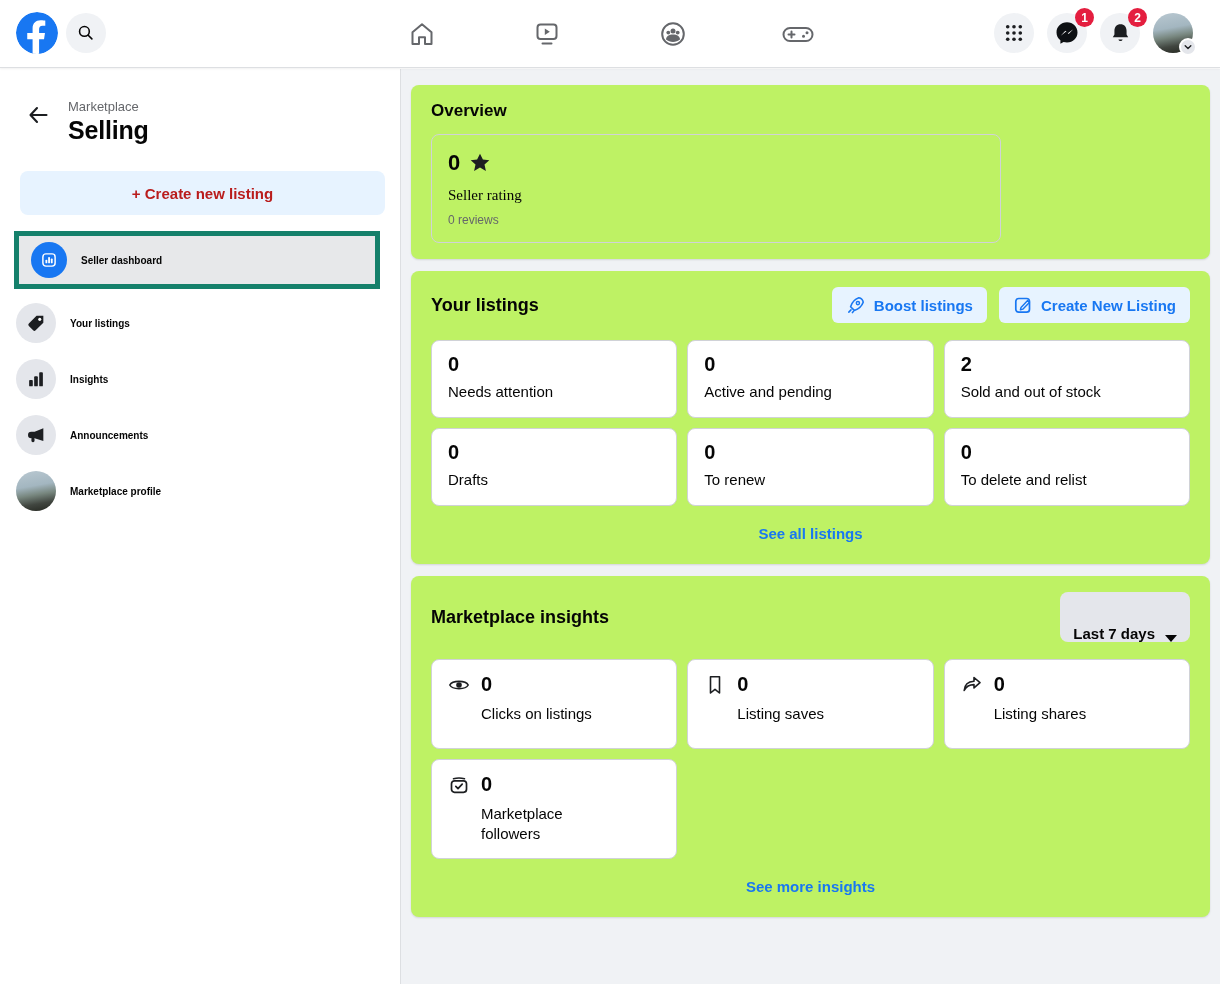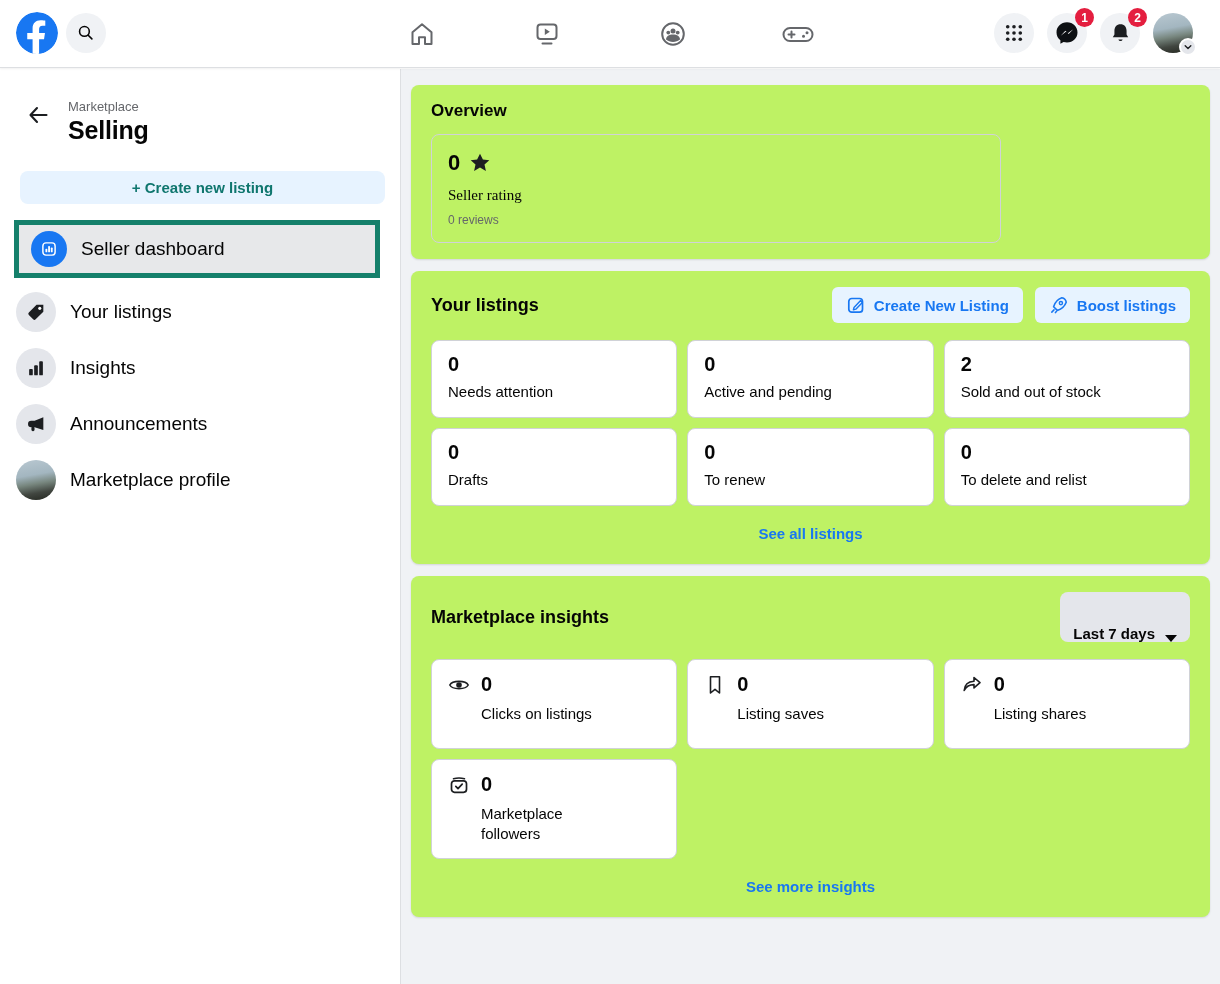--- a/index.html
+++ b/index.html
@@ -43,36 +43,36 @@
   
   .sidebar {
     position:absolute; top:69px; left:0; width:401px; bottom:0;
     background:#fff; border-right:1px solid #dddfe2;
   }
   .sb-header { display:flex; gap:18px; padding:30px 16px 6px 26px; align-items:flex-start; }
   .back-btn { background:none; border:none; cursor:pointer; padding:4px 0 0 0; }
   .sb-breadcrumb { font-size:13px; color:#65676b; }
   .sb-title { font-size:25px; font-weight:700; margin-top:2px; letter-spacing:-.2px; }
   .create-btn {
-    margin:20px 16px 6px 20px; width:365px; height:33px; border:none; border-radius:8px;
-    background:#e7f3ff; color:#0f766e; font-size:15px; font-weight:600; cursor:pointer;
+    margin:20px 16px 6px 20px; width:365px; height:44px; border:none; border-radius:8px;
+    background:#e7f3ff; color:#b91c1c; font-size:15px; font-weight:600; cursor:pointer;
     font-family:inherit;
   }
   .annotation-box { margin:10px 20px 2px 14px; border:5px solid #15806b; }
   .nav-row { display:flex; align-items:center; gap:14px; padding:8px 16px; cursor:pointer; }
   .nav-row.active { background:#e7e8ea; height:48px; padding:0 12px; gap:14px; margin:0; }
   .nav-circle {
     width:40px; height:40px; border-radius:50%; background:#e4e6eb; flex:none;
     display:flex; align-items:center; justify-content:center;
   }
   .nav-circle.blue { background:#1877f2; width:36px; height:36px; }
   .nav-circle.photo {
     background:linear-gradient(170deg,#b9c8d1 0%,#a3b6c0 38%,#77867e 58%,#414640 78%,#23261f 100%);
   }
-  .nav-label { font-size:19px; font-weight:400; }
+  .nav-label { font-size:10px; font-weight:700; }
   
   .main {
     position:absolute; top:69px; left:401px; right:0; bottom:0;
     background:#f0f2f5; padding:16px 10px; overflow:hidden;
   }
   .panel {
     background:#bef264; border-radius:8px; box-shadow:0 1px 2px rgba(0,0,0,.12);
     padding:16px 20px; margin-bottom:12px;
   }
   .panel-title { font-size:17px; font-weight:700; }
@@ -286,32 +286,32 @@
       <div class="reviews">0 reviews</div>
     </div>
   </div>
 
   <div class="panel">
     <div class="panel-head">
       <div class="panel-title">Your listings</div>
       <div class="head-actions">
         <button class="pill-btn">
           <svg width="20" height="20" viewBox="0 0 20 20">
-            <rect x="2.8" y="3.5" width="13.7" height="13.7" rx="3" fill="none" stroke="#1877f2" stroke-width="1.7"></rect>
-            <path d="M8 12.4 L14.6 5.6 L16.4 7.4 L9.8 14.2 L7.4 14.9 Z" fill="none" stroke="#1877f2" stroke-width="1.4" stroke-linejoin="round"></path>
-          </svg>
-          <span>Create New Listing</span>
+            <path d="M12.8 2.8 c2.8.5 4 1.7 4.4 4.4 -1.4 4-4.6 6.8-8.9 8.2 L4.6 11.7 C6 7.4 8.8 4.2 12.8 2.8 Z" fill="none" stroke="#1877f2" stroke-width="1.6" stroke-linejoin="round"></path>
+            <circle cx="11.9" cy="8.1" r="1.6" fill="none" stroke="#1877f2" stroke-width="1.4"></circle>
+            <path d="M5 14.9 L2.8 17.1 M7.4 16.4 l-1 1.2" stroke="#1877f2" stroke-width="1.5" stroke-linecap="round"></path>
+          </svg>
+          <span>Boost listings</span>
         </button>
         <button class="pill-btn">
           <svg width="20" height="20" viewBox="0 0 20 20">
-            <path d="M12.8 2.8 c2.8.5 4 1.7 4.4 4.4 -1.4 4-4.6 6.8-8.9 8.2 L4.6 11.7 C6 7.4 8.8 4.2 12.8 2.8 Z" fill="none" stroke="#1877f2" stroke-width="1.6" stroke-linejoin="round"></path>
-            <circle cx="11.9" cy="8.1" r="1.6" fill="none" stroke="#1877f2" stroke-width="1.4"></circle>
-            <path d="M5 14.9 L2.8 17.1 M7.4 16.4 l-1 1.2" stroke="#1877f2" stroke-width="1.5" stroke-linecap="round"></path>
-          </svg>
-          <span>Boost listings</span>
+            <rect x="2.8" y="3.5" width="13.7" height="13.7" rx="3" fill="none" stroke="#1877f2" stroke-width="1.7"></rect>
+            <path d="M8 12.4 L14.6 5.6 L16.4 7.4 L9.8 14.2 L7.4 14.9 Z" fill="none" stroke="#1877f2" stroke-width="1.4" stroke-linejoin="round"></path>
+          </svg>
+          <span>Create New Listing</span>
         </button>
       </div>
     </div>
 
     <div class="stat-grid">
       <div class="stat-card">
         <div class="stat-value">0</div>
         <div class="stat-label">Needs attention</div>
       </div>
       <div class="stat-card">

